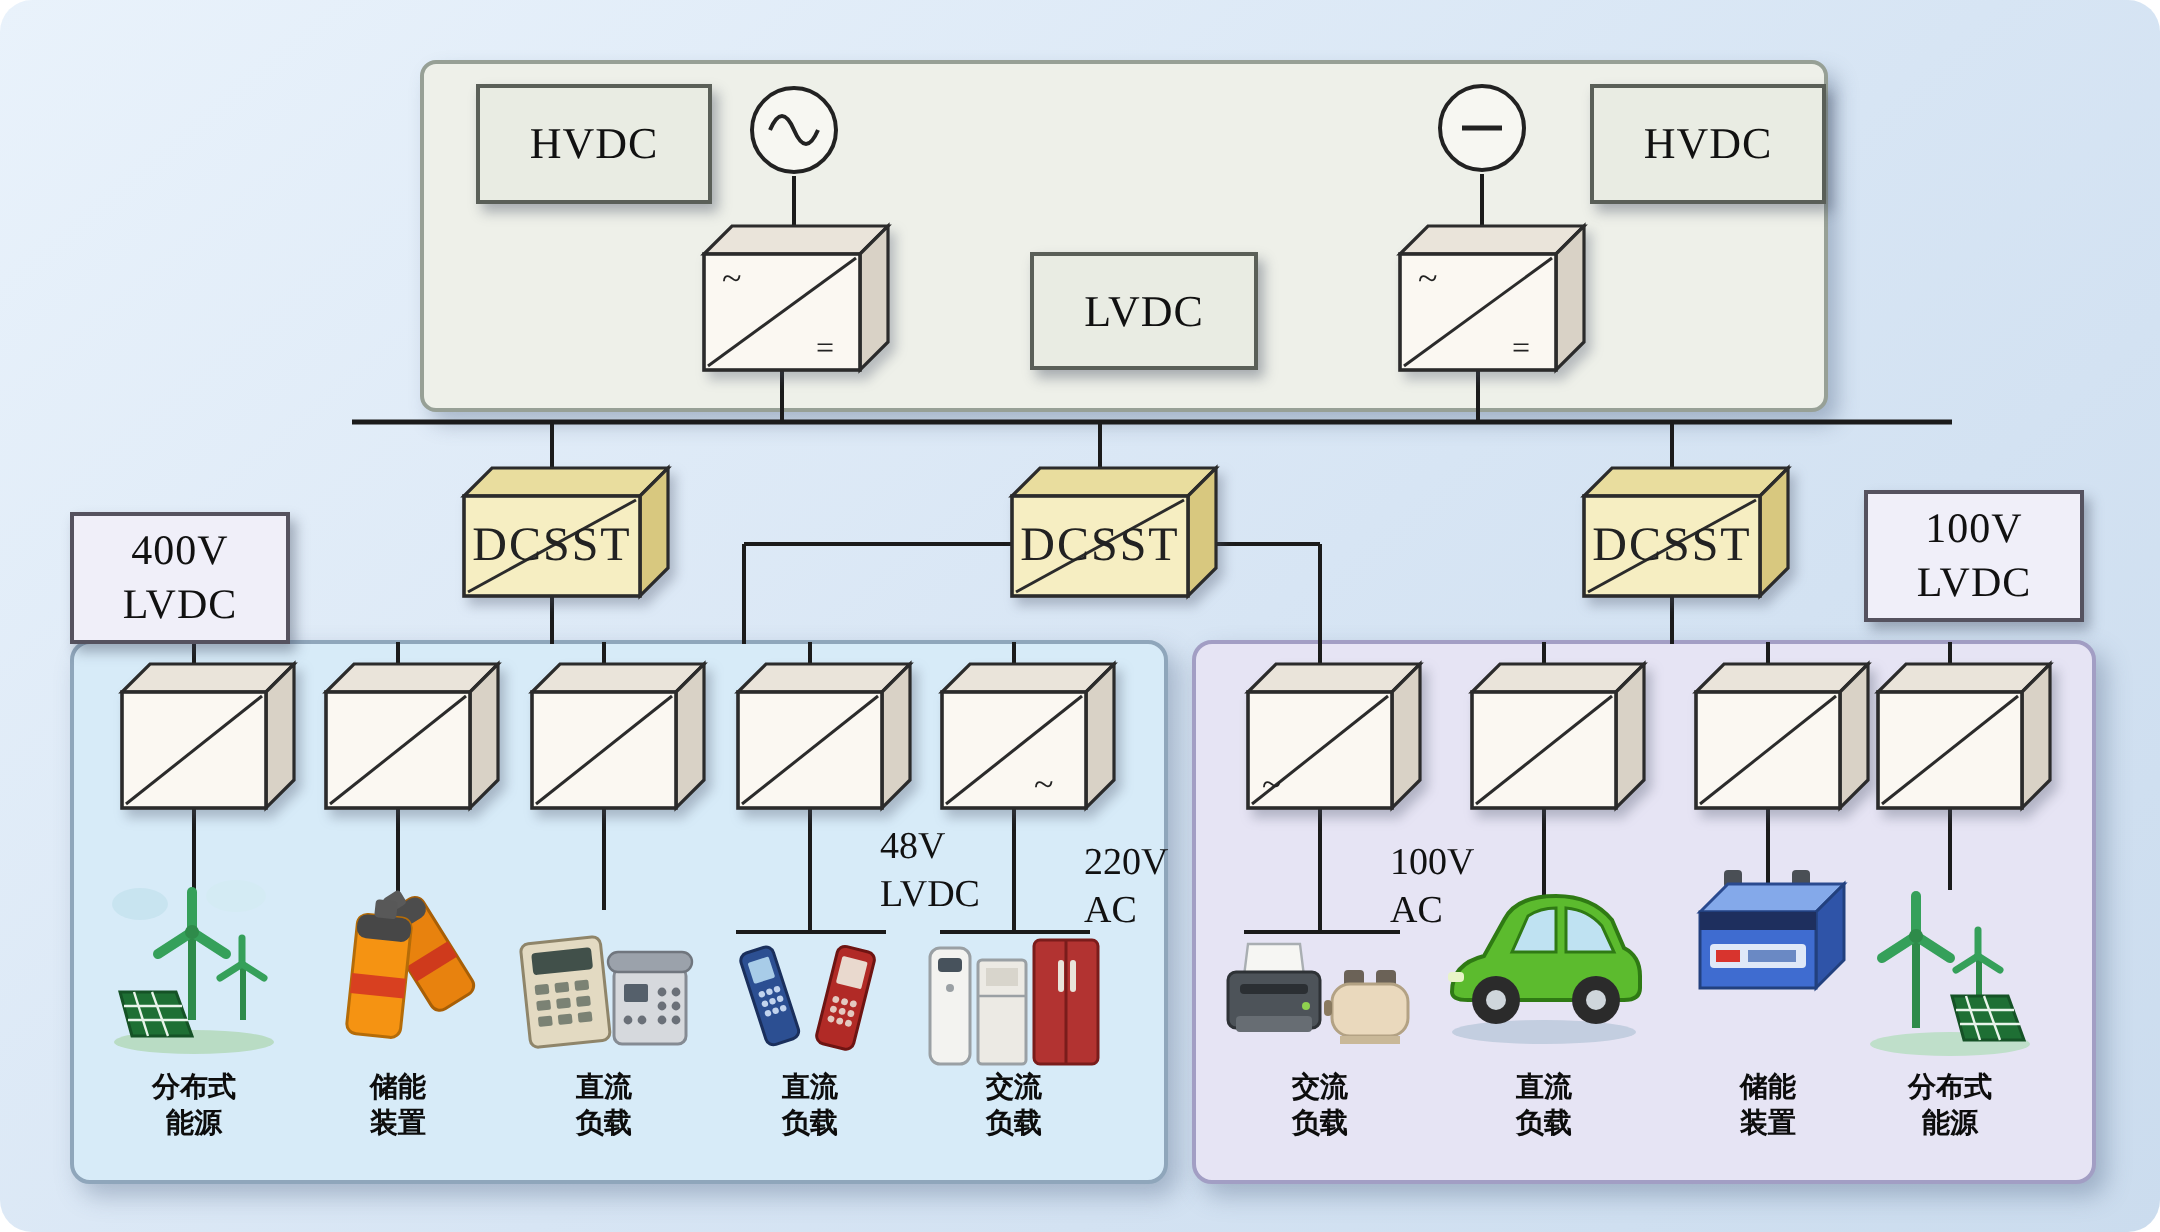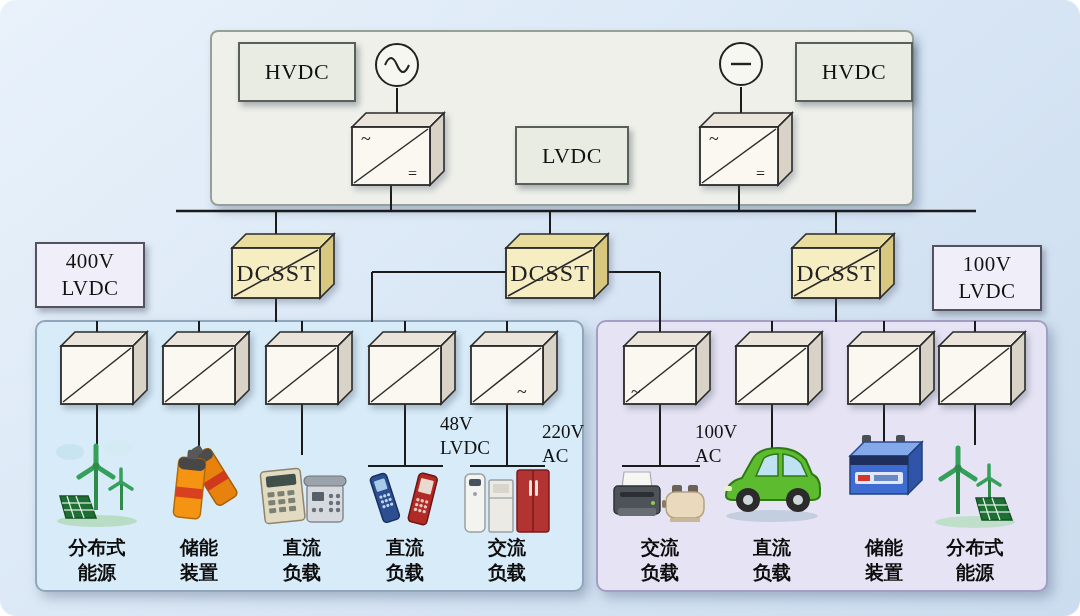--- a/index.html
+++ b/index.html
@@ -14,21 +14,21 @@
   .lines{position:absolute;left:0;top:0;pointer-events:none;}
   .labelbox{position:absolute;display:flex;align-items:center;justify-content:center;text-align:center;
             background:#e9ece3;border:2px solid #5a5f58;box-shadow:3px 4px 6px rgba(60,70,90,.4);
             font-size:22px;color:#111;letter-spacing:.5px;}
   .lvdcbox{background:#f0eff9;border:2px solid #55525f;white-space:pre-line;font-size:21px;line-height:1.3;}
   .source{position:absolute;}
   .cube{position:absolute;filter:drop-shadow(3px 4px 3px rgba(80,90,110,.35));}
   .cube .cube-label{position:absolute;left:0;display:flex;align-items:center;justify-content:center;
                     font-size:24px;color:#222;letter-spacing:1px;}
   .buslabel{position:absolute;font-size:19px;color:#111;white-space:pre-line;line-height:1.28;margin-left:25px;}
-  .caption{position:absolute;width:120px;text-align:center;font-size:19px;font-weight:700;color:#0d0d0d;
+  .caption{position:absolute;width:120px;text-align:center;font-size:14px;font-weight:700;color:#0d0d0d;
            white-space:pre-line;line-height:1.3;}
   .icon{position:absolute;}
   svg text{font-family:"Liberation Serif", serif;fill:#222;}
 </style>
 </head>
 <body>
 
 <div class="stage">
 
   <div class="topbox"></div>
@@ -215,21 +215,21 @@
     </div>
   <div class="cube" style="left: 939px; top: 332px; width: 86px; height: 72px;">
       <svg width="86" height="72" style="position:absolute;left:0;top:0;overflow:visible">
         <polygon points="0,14 14,0 86,0 72,14" fill="#eae4da" stroke="#2b2b2b" stroke-width="1.6"></polygon>
         <polygon points="72,14 86,0 86,58 72,72" fill="#d9d2c6" stroke="#2b2b2b" stroke-width="1.6"></polygon>
         <rect x="0" y="14" width="72" height="58" fill="#fbf8f2" stroke="#2b2b2b" stroke-width="1.8"></rect>
         <line x1="2" y1="70" x2="70" y2="16" stroke="#2b2b2b" stroke-width="1.5"></line>
       </svg>
     </div>
 
-  <div class="labelbox lvdcbox" style="left:35px;top:242px;width:106px;height:62px">
+  <div class="labelbox lvdcbox" style="left:35px;top:256px;width:106px;height:62px">
     <span>400V
 LVDC</span>
   </div>
   <div class="labelbox lvdcbox" style="left:932px;top:245px;width:106px;height:62px">
     <span>100V
 LVDC</span>
   </div>
 
   <div class="buslabel" style="left:415px;top:412px">48V
 LVDC</div>

